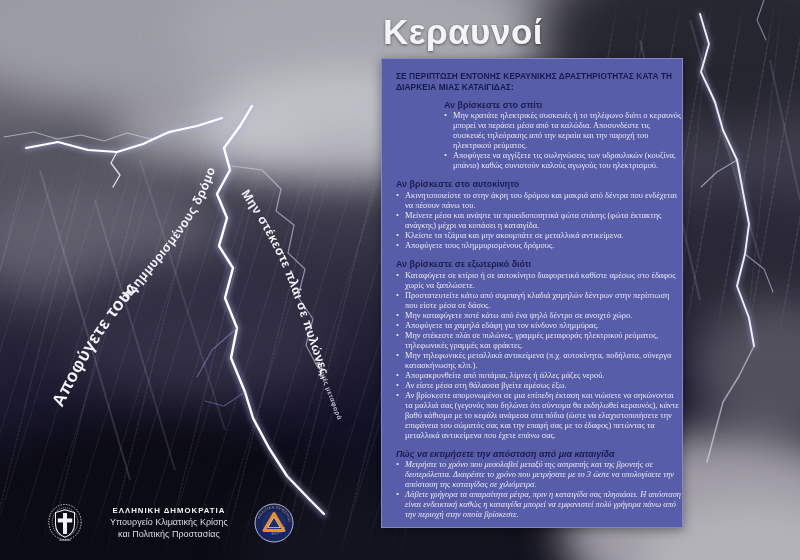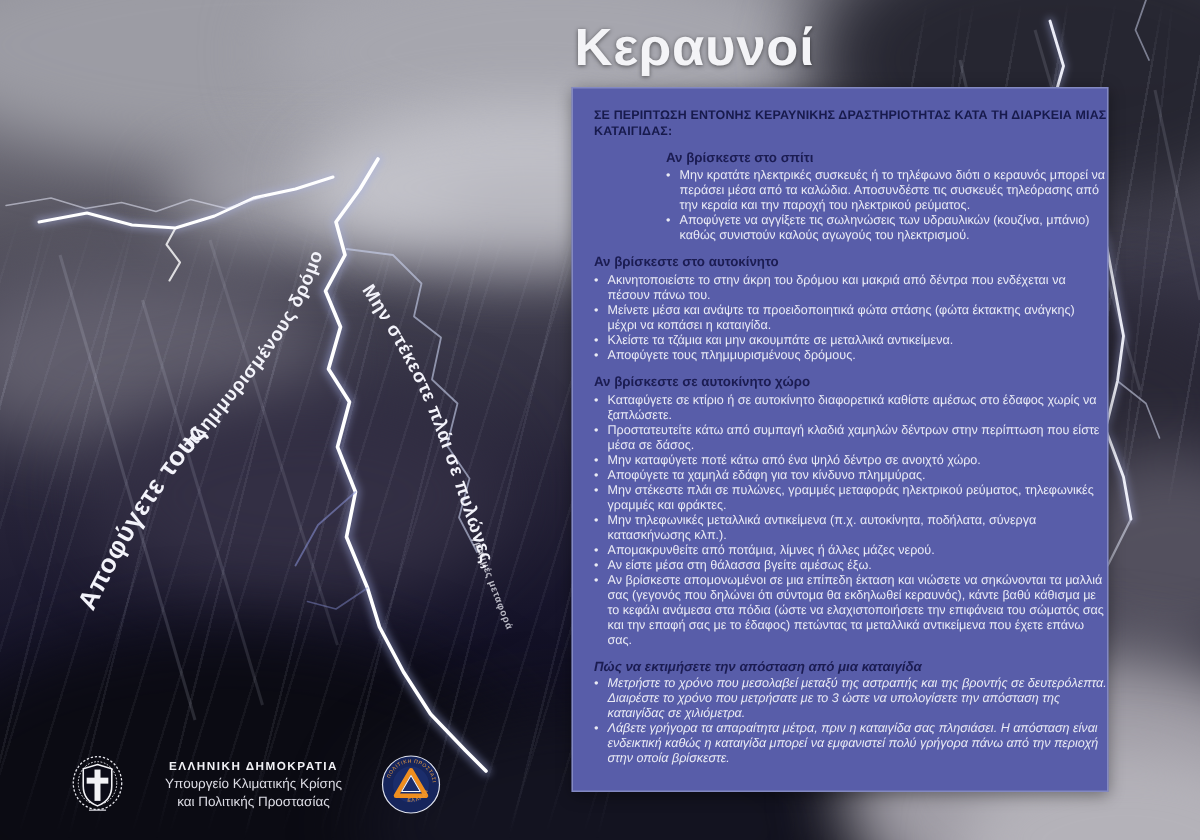--- a/index.html
+++ b/index.html
@@ -33,35 +33,35 @@
     background:
       repeating-linear-gradient(100deg,rgba(255,255,255,0) 0 17px,rgba(225,230,248,0.09) 17px 18.5px,rgba(255,255,255,0) 18.5px 31px),
       repeating-linear-gradient(96deg,rgba(255,255,255,0) 0 40px,rgba(225,230,248,0.06) 40px 41.5px,rgba(255,255,255,0) 41.5px 70px);}
   .fx{position:absolute;left:0;top:0;pointer-events:none;}
   .title{
     position:absolute; left:383px; top:12px; margin:0;
     font-size:35px; font-weight:700; color:#f4f4f7; letter-spacing:.5px;
     text-shadow:0 1px 3px rgba(0,0,0,.5);
   }
   .panel{
-    position:absolute; left:381px; top:58px; width:358px; height:470px;
+    position:absolute; left:381px; top:58px; width:302px; height:470px;
     box-sizing:border-box; padding:12px 0 10px 14px;
     background:#585da9; border:1px solid rgba(185,190,225,.45);
     overflow:hidden; box-shadow:0 2px 10px rgba(0,0,0,.4);
   }
   .panel .intro{
     margin:0 0 7px 0; font-weight:700; font-size:8.3px; line-height:1.3;
     color:#171a4c; letter-spacing:.1px;
   }
   .panel .sec{margin-top:8px;}
   .panel .sec:first-child{margin-top:4px;margin-left:48px;}
   .panel h3{
     margin:0 0 1px 0; font-size:8.9px; font-weight:700; color:#1b1c52; line-height:1.2;
   }
-  .panel ul{margin:0;padding:0;list-style:none;}
+  .panel ul{margin:0;padding:0;list-style:none;font-family:Liberation Serif, serif;}
   .panel li{
     position:relative; padding-left:9px; font-size:8.4px; line-height:1.19;
     color:#e9eaf4;
   }
   .panel li::before{content:"\2022"; position:absolute; left:0; top:0;}
   .panel .sec.italic h3{font-style:italic;}
   .panel .sec.italic li{font-style:italic;}
   .footer{
     position:absolute; left:46px; bottom:16px; display:flex; align-items:center; gap:26px;
   }
@@ -161,21 +161,21 @@
         <section class="sec">
           <h3>Αν βρίσκεστε στο αυτοκίνητο</h3>
           <ul>
             <li>Ακινητοποιείστε το στην άκρη του δρόμου και μακριά από δέντρα που ενδέχεται να πέσουν πάνω του.</li>
             <li>Μείνετε μέσα και ανάψτε τα προειδοποιητικά φώτα στάσης (φώτα έκτακτης ανάγκης) μέχρι να κοπάσει η καταιγίδα.</li>
             <li>Κλείστε τα τζάμια και μην ακουμπάτε σε μεταλλικά αντικείμενα.</li>
             <li>Αποφύγετε τους πλημμυρισμένους δρόμους.</li>
           </ul>
         </section>
         <section class="sec">
-          <h3>Αν βρίσκεστε σε αυτοκίνητο χώρο</h3>
+          <h3>Αν βρίσκεστε σε εξωτερικό διότι</h3>
           <ul>
             <li>Καταφύγετε σε κτίριο ή σε αυτοκίνητο διαφορετικά καθίστε αμέσως στο έδαφος χωρίς να ξαπλώσετε.</li>
             <li>Προστατευτείτε κάτω από συμπαγή κλαδιά χαμηλών δέντρων στην περίπτωση που είστε μέσα σε δάσος.</li>
             <li>Μην καταφύγετε ποτέ κάτω από ένα ψηλό δέντρο σε ανοιχτό χώρο.</li>
             <li>Αποφύγετε τα χαμηλά εδάφη για τον κίνδυνο πλημμύρας.</li>
             <li>Μην στέκεστε πλάι σε πυλώνες, γραμμές μεταφοράς ηλεκτρικού ρεύματος, τηλεφωνικές γραμμές και φράκτες.</li>
             <li>Μην τηλεφωνικές μεταλλικά αντικείμενα (π.χ. αυτοκίνητα, ποδήλατα, σύνεργα κατασκήνωσης κλπ.).</li>
             <li>Απομακρυνθείτε από ποτάμια, λίμνες ή άλλες μάζες νερού.</li>
             <li>Αν είστε μέσα στη θάλασσα βγείτε αμέσως έξω.</li>
             <li>Αν βρίσκεστε απομονωμένοι σε μια επίπεδη έκταση και νιώσετε να σηκώνονται τα μαλλιά σας (γεγονός που δηλώνει ότι σύντομα θα εκδηλωθεί κεραυνός), κάντε βαθύ κάθισμα με το κεφάλι ανάμεσα στα πόδια (ώστε να ελαχιστοποιήσετε την επιφάνεια του σώματός σας και την επαφή σας με το έδαφος) πετώντας τα μεταλλικά αντικείμενα που έχετε επάνω σας.</li>

